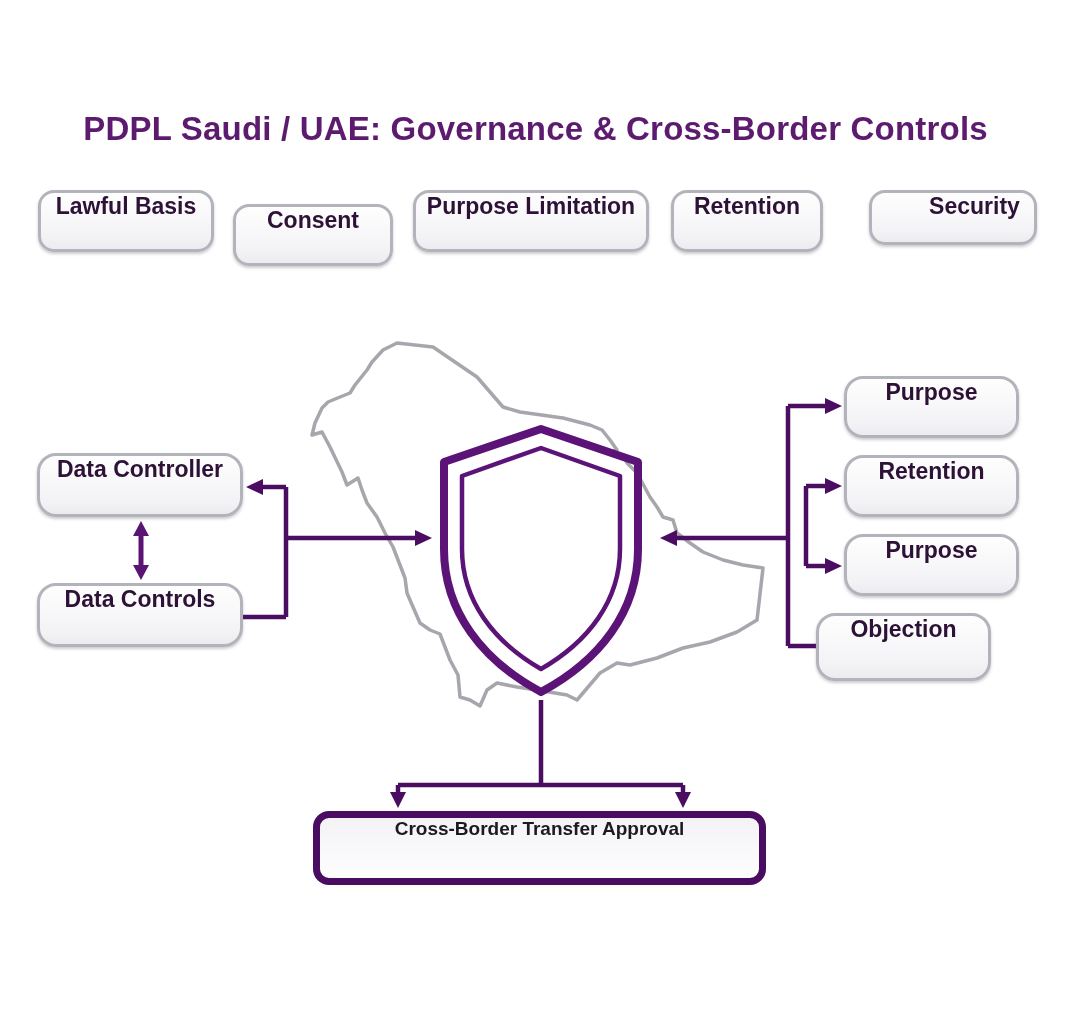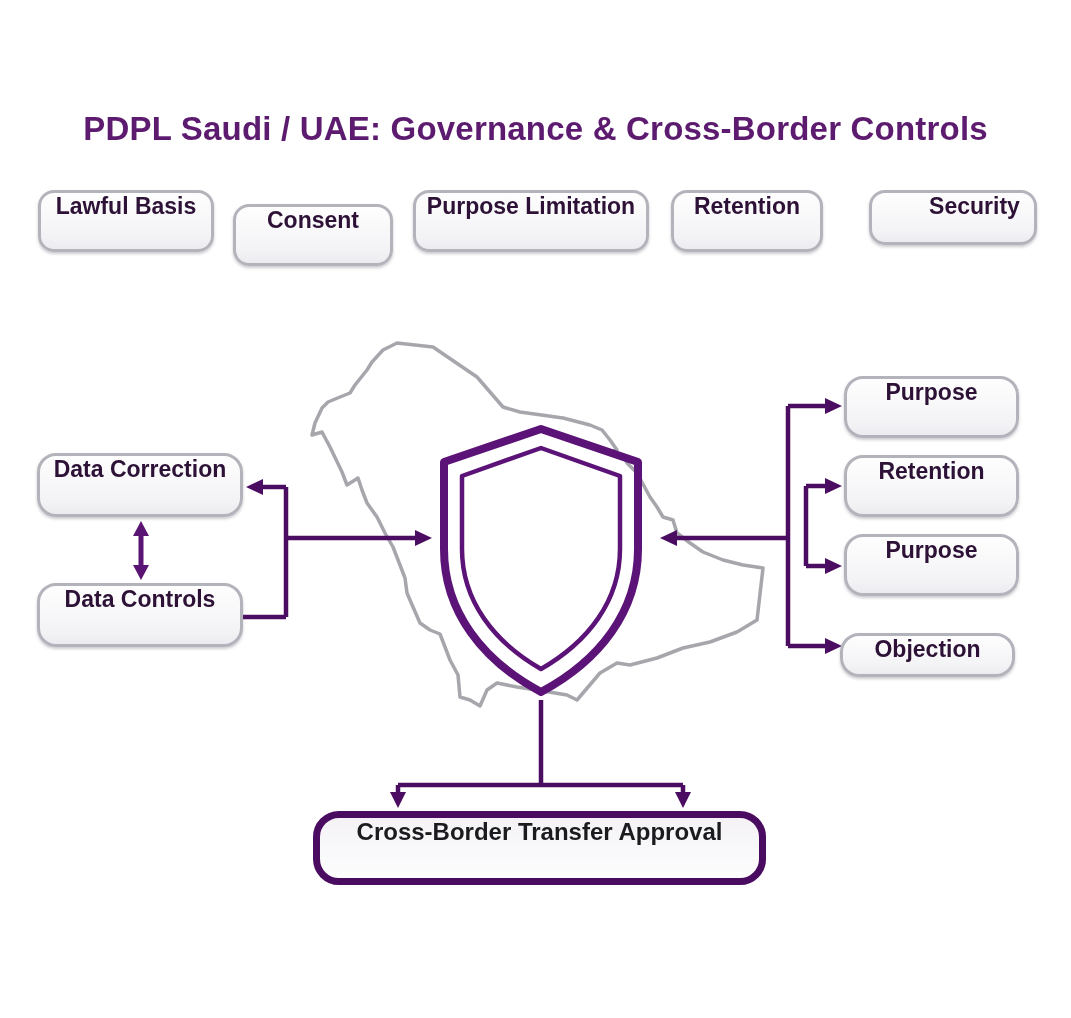--- a/index.html
+++ b/index.html
@@ -17,23 +17,23 @@
     position:absolute;z-index:2;display:flex;align-items:flex-start;justify-content:center;
     background:linear-gradient(180deg,#fefefe 0%,#f3f3f6 78%,#ececf0 100%);
     border:3px solid #b3b3bc;border-radius:16px;
     box-shadow:0 2px 3px rgba(110,110,120,0.35);
     font-weight:700;font-size:23px;color:#2d1136;text-align:center;
     box-sizing:border-box;
   }
   .node .lbl{display:block;padding:0 6px;}
   .pill{border-radius:19px;}
   .cross-border{
-    border:7px solid #4a0c60;border-radius:26px;
+    border:7px solid #4a0c60;border-radius:16px;
     background:linear-gradient(180deg,#f4f2f5 0%,#fdfdfe 100%);
-    font-size:24px;color:#1b1b1f;
+    font-size:19px;color:#1b1b1f;
     box-shadow:none;z-index:2;
   }
   .shield-label{
     position:absolute;left:441px;top:497px;width:200px;z-index:3;
     text-align:center;font-weight:700;font-size:31px;line-height:43px;color:#1e1e23;
   }
   .shield-label span{display:block;}
 </style>
 </head>
 <body>
@@ -107,36 +107,36 @@
     <span class="lbl">Purpose Limitation</span>
   </div>
   <div class="node" style="left:671px;top:190px;width:152px;height:62px;">
     <span class="lbl">Retention</span>
   </div>
   <div class="node" style="left:869px;top:190px;width:168px;height:55px;padding-left:43px;">
     <span class="lbl">Security</span>
   </div>
 
   <div class="node pill" style="left:37px;top:453px;width:206px;height:64px;">
-    <span class="lbl">Data Correction</span>
+    <span class="lbl">Data Controller</span>
   </div>
   <div class="node pill" style="left:37px;top:583px;width:206px;height:64px;">
     <span class="lbl">Data Controls</span>
   </div>
 
   <div class="node pill" style="left:844px;top:376px;width:175px;height:62px;">
     <span class="lbl">Purpose</span>
   </div>
   <div class="node pill" style="left:844px;top:455px;width:175px;height:62px;">
     <span class="lbl">Retention</span>
   </div>
   <div class="node pill" style="left:844px;top:534px;width:175px;height:62px;">
     <span class="lbl">Purpose</span>
   </div>
-  <div class="node pill" style="left:840px;top:613px;width:175px;height:44px;margin-top:20px;">
+  <div class="node pill" style="left:816px;top:613px;width:175px;height:68px;">
     <span class="lbl">Objection</span>
   </div>
 
   <div class="node cross-border" style="left:313px;top:811px;width:453px;height:74px;">
     <span class="lbl">Cross-Border Transfer Approval</span>
   </div>
 
 
 </div>
 

